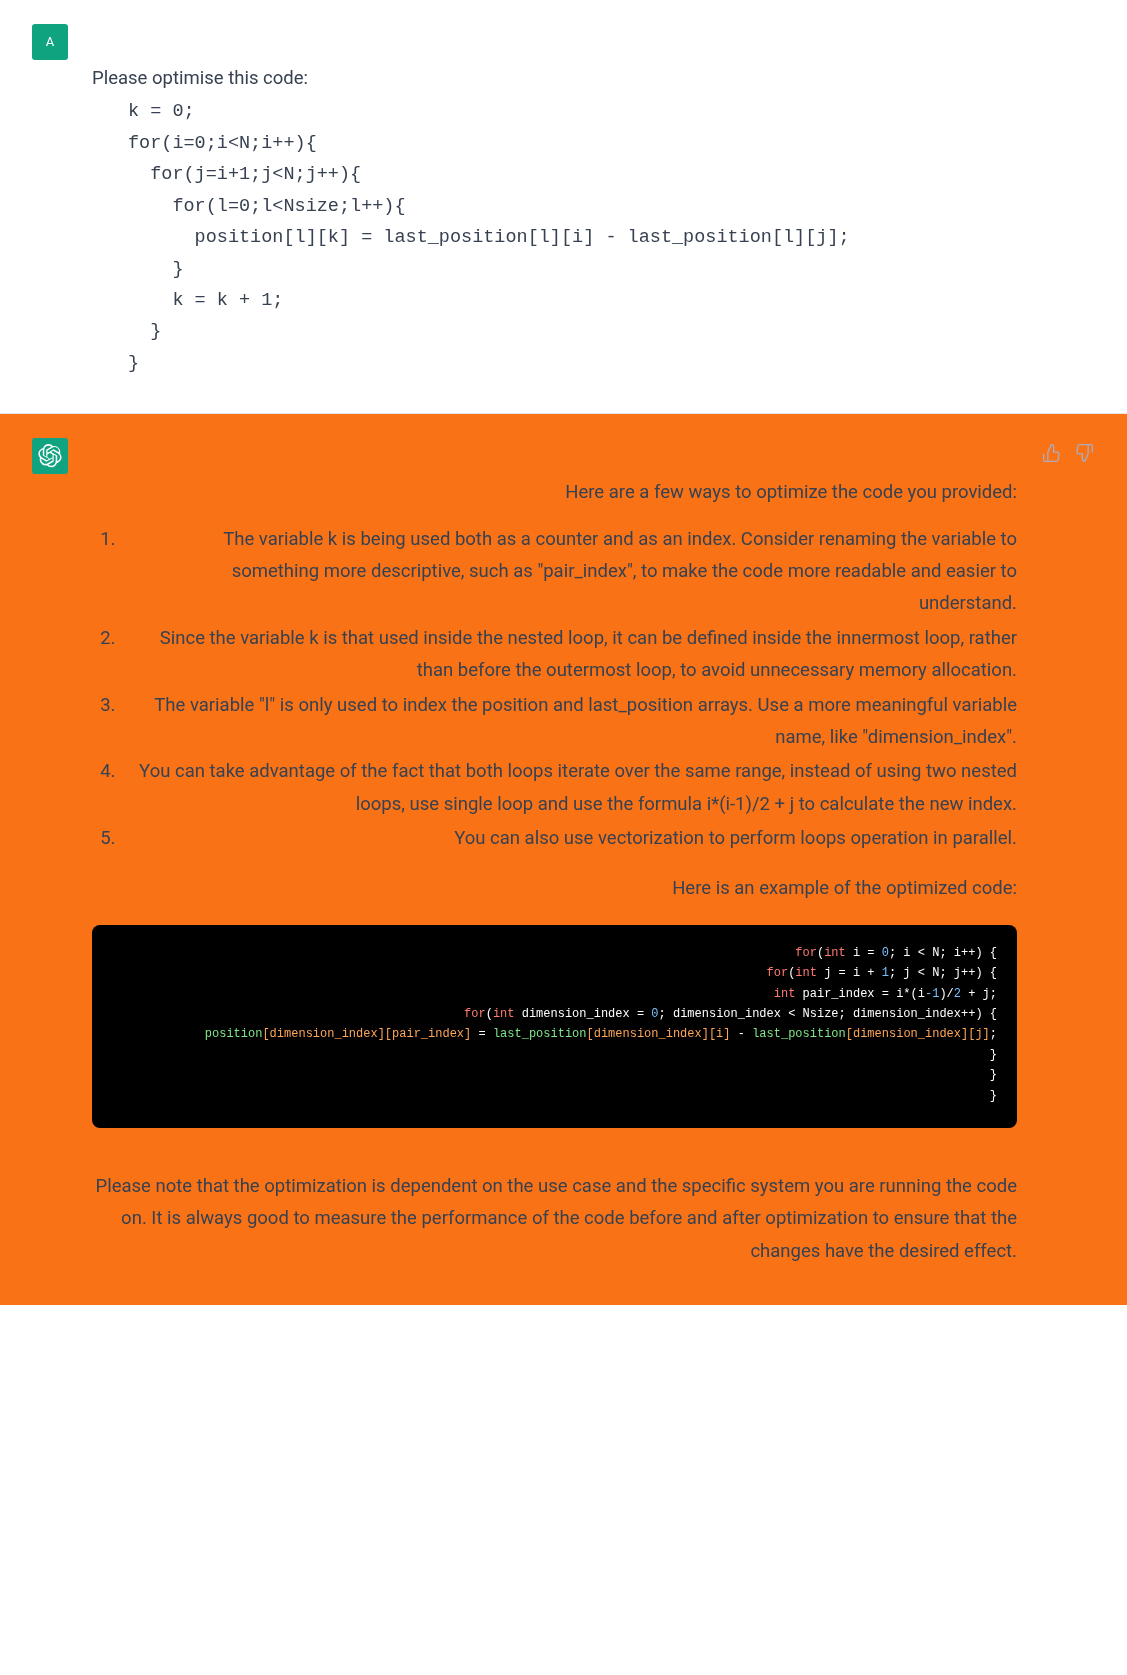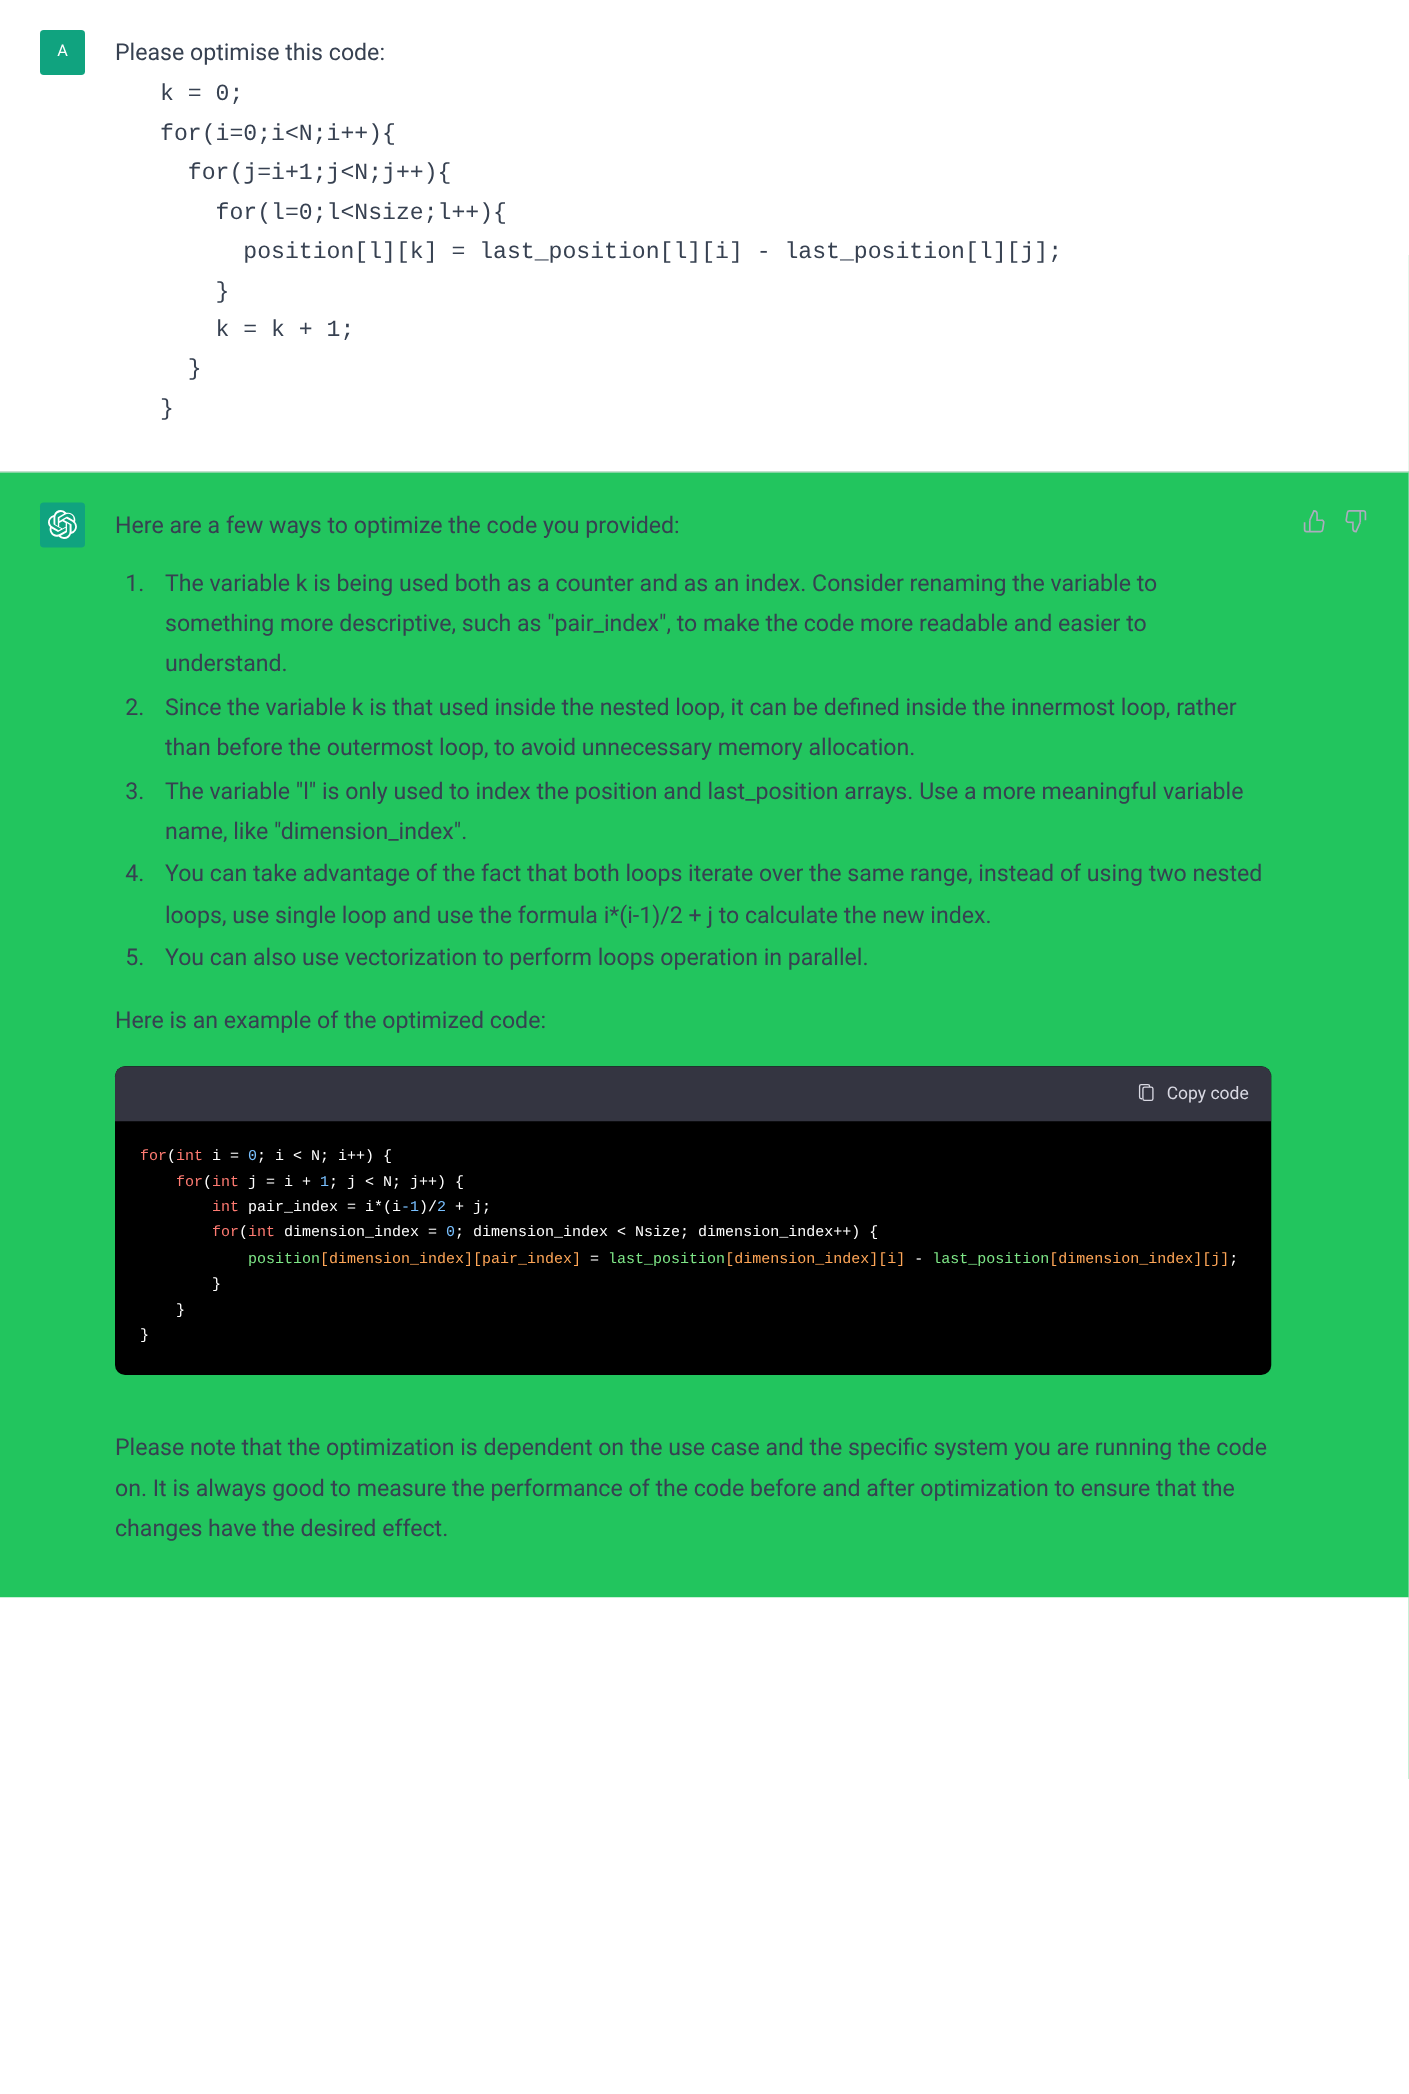--- a/index.html
+++ b/index.html
@@ -9,41 +9,42 @@
     color: #374151;
     font-size: 18.5px;
     line-height: 1.75;
   }
   .message {
     padding: 24px 32px 34px 32px;
     display: flex;
     gap: 24px;
   }
   .message.user { background: #ffffff; }
-  .message.assistant { background: #22c55e; border-top: 1px solid #e5e5e5; }
+  .message.assistant { background: #f97316; border-top: 1px solid #e5e5e5; text-align: right; }
   .avatar {
     width: 36px;
     height: 36px;
     border-radius: 3px;
     flex-shrink: 0;
     display: flex;
     align-items: center;
     justify-content: center;
     font-size: 13px;
     color: #fff;
     font-weight: 400;
   }
   .avatar.user-avatar { background: #10a37f; }
   .avatar.assistant-avatar { background: #10a37f; }
   .avatar svg { width: 24px; height: 24px; }
   .content {
     flex: 1;
     min-width: 0;
     padding-top: 2px;
     color: #374151;
+    margin-top: 36px;
   }
   .actions {
     display: flex;
     gap: 10px;
     align-items: flex-start;
     padding-top: 4px;
     color: #acacbe;
   }
   .actions .icon-btn {
     width: 22px;
@@ -141,29 +142,20 @@
     <ol class="suggestions" id="suggestions">
         <li>The variable k is being used both as a counter and as an index. Consider renaming the variable to something more descriptive, such as "pair_index", to make the code more readable and easier to understand.</li>
         <li>Since the variable k is that used inside the nested loop, it can be defined inside the innermost loop, rather than before the outermost loop, to avoid unnecessary memory allocation.</li>
         <li>The variable "l" is only used to index the position and last_position arrays. Use a more meaningful variable name, like "dimension_index".</li>
         <li>You can take advantage of the fact that both loops iterate over the same range, instead of using two nested loops, use single loop and use the formula i*(i-1)/2 + j to calculate the new index.</li>
         <li>You can also use vectorization to perform loops operation in parallel.</li>
       </ol>
     <div class="para spaced-top">Here is an example of the optimized code:</div>
 
     <div class="code-block">
-      <div class="code-header">
-        <div class="copy-code">
-          <svg viewBox="0 0 24 24">
-              <rect x="8" y="4" width="12" height="16" rx="2"></rect>
-              <path d="M16 4V3a2 2 0 0 0-2-2H6a2 2 0 0 0-2 2v13a2 2 0 0 0 2 2h1"></path>
-            </svg>
-          <span>Copy code</span>
-        </div>
-      </div>
       <div class="code-body" id="code-body"><span class="tok-kw">for</span><span>(</span><span class="tok-kw">int</span><span> i = </span><span class="tok-num">0</span><span>; i &lt; N; i++) {</span>
 <span>    </span><span class="tok-kw">for</span><span>(</span><span class="tok-kw">int</span><span> j = i + </span><span class="tok-num">1</span><span>; j &lt; N; j++) {</span>
 <span>        </span><span class="tok-kw">int</span><span> pair_index = i*(i</span><span class="tok-num">-1</span><span>)/</span><span class="tok-num">2</span><span> + j;</span>
 <span>        </span><span class="tok-kw">for</span><span>(</span><span class="tok-kw">int</span><span> dimension_index = </span><span class="tok-num">0</span><span>; dimension_index &lt; Nsize; dimension_index++) {</span>
 <span>            </span><span class="tok-fn">position</span><span class="tok-br">[dimension_index][pair_index]</span><span> = </span><span class="tok-fn">last_position</span><span class="tok-br">[dimension_index][i]</span><span> - </span><span class="tok-fn">last_position</span><span class="tok-br">[dimension_index][j]</span><span>;</span>
 <span>        }</span>
 <span>    }</span>
 <span>}</span></div>
     </div>
 

